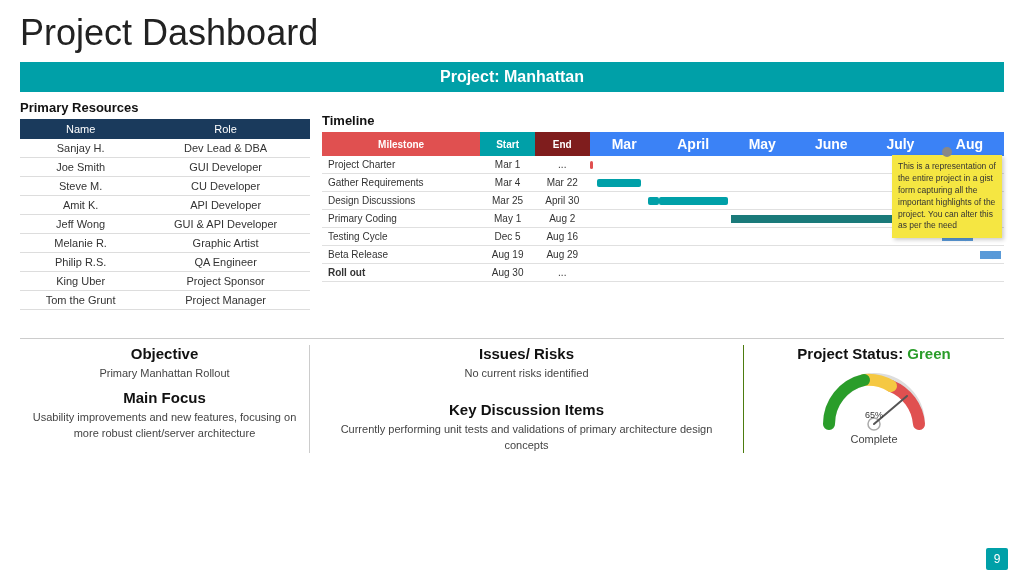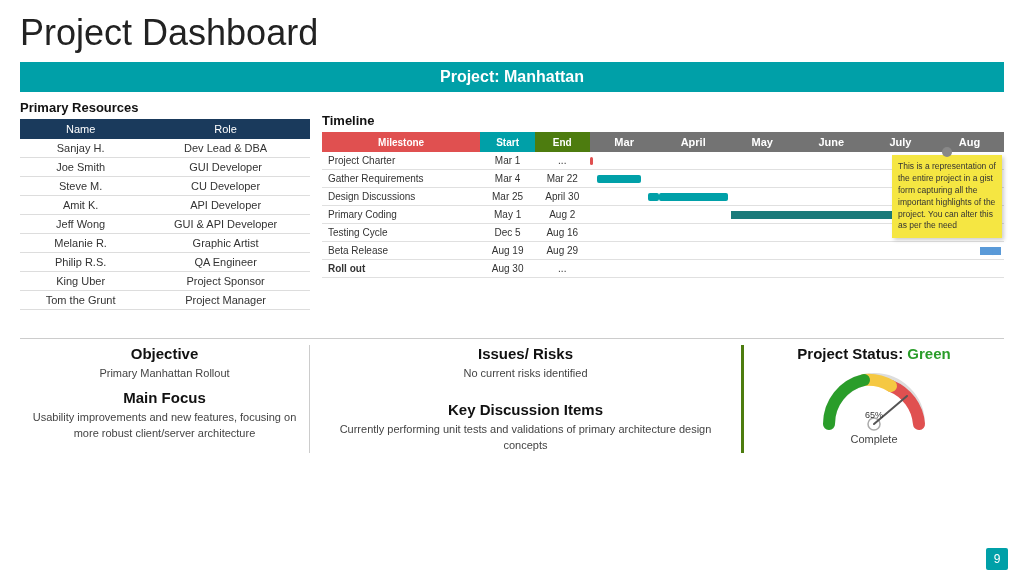--- a/index.html
+++ b/index.html
@@ -96,29 +96,29 @@
       background: #e05050;
       color: #fff;
       width: 110px;
     }
     .timeline-table thead tr th.start-h {
       background: #00a0a8;
       color: #fff;
       width: 38px;
     }
     .timeline-table thead tr th.end-h {
-      background: #4d7c0f;
+      background: #7f1d1d;
       color: #fff;
       width: 38px;
     }
     .timeline-table thead tr th.month-h {
-      background: #737373;
+      background: #3b82f6;
       color: #fff;
       width: 48px;
-      font-size: 11px;
+      font-size: 14px;
     }
     .timeline-table tbody tr {
       border-bottom: 1px solid #e0e0e0;
     }
     .timeline-table tbody td {
       padding: 3px 3px;
       text-align: center;
       color: #333;
       vertical-align: middle;
       position: relative;
@@ -141,21 +141,21 @@
     .bottom-left {
       width: 290px;
       flex-shrink: 0;
       text-align: center;
       border-right: 1px solid #ccc;
       padding: 0 10px;
     }
     .bottom-middle {
       flex: 1;
       text-align: center;
-      border-right: 3px solid #4d7c0f;
+      border-right: 1px solid #4d7c0f;
       padding: 0 20px;
     }
     .bottom-right {
       width: 260px;
       flex-shrink: 0;
       text-align: center;
       padding: 0 10px;
     }
     .bottom-section-title {
       font-weight: bold;

